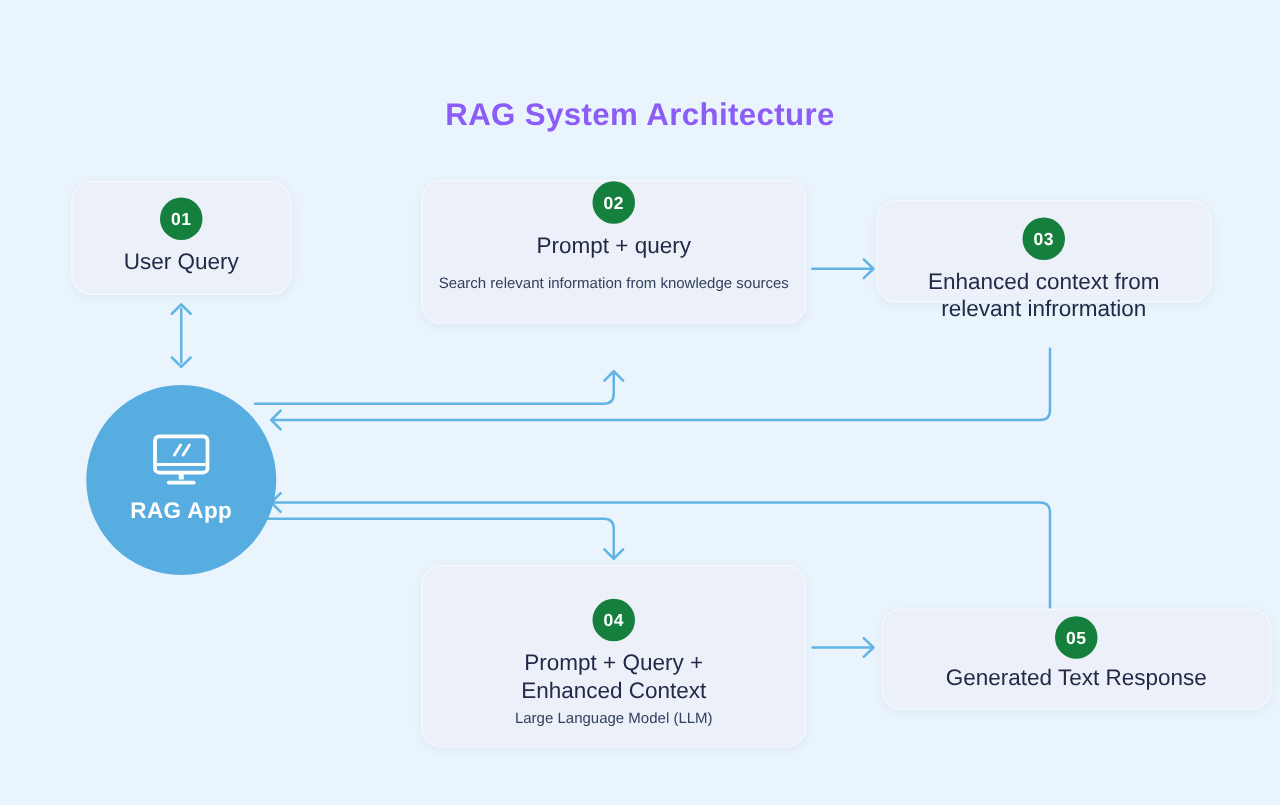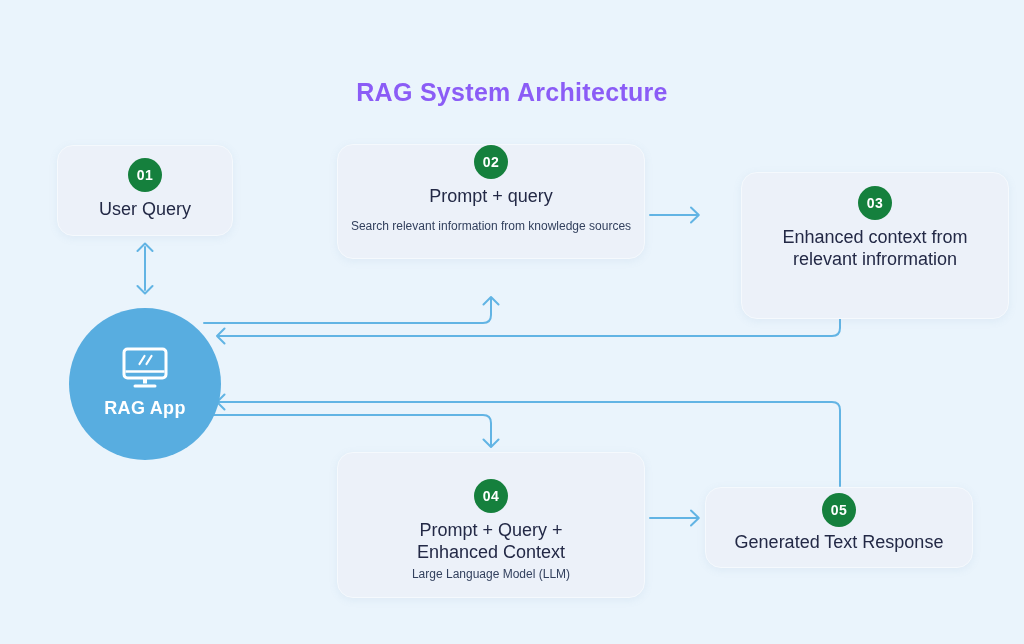--- a/index.html
+++ b/index.html
@@ -72,23 +72,23 @@
     color: #232946;
   }
   .node-sub {
     font-size: 12px;
     font-weight: 400;
     line-height: 22px;
     color: #33415e;
   }
   .box-1 { left: 57px;  top: 145px; width: 176px; height: 91px;  padding-top: 12px; }
   .box-2 { left: 337px; top: 144px; width: 308px; height: 115px; padding-top: 0; }
-  .box-3 { left: 741px; top: 160px; width: 268px; height: 147px; padding-top: 13px; margin-top: 12px; }
+  .box-3 { left: 701px; top: 160px; width: 268px; height: 82px; padding-top: 13px; }
   .box-4 { left: 337px; top: 452px; width: 308px; height: 146px; padding-top: 26px; }
-  .box-5 { left: 705px; top: 487px; width: 268px; height: 81px;  padding-top: 5px; }
+  .box-5 { left: 705px; top: 487px; width: 312px; height: 81px;  padding-top: 5px; }
   .box-2 .node-sub { margin-top: 8px; }
   .box-3 .node-title { max-width: 250px; }
   .box-4 .node-title { max-width: 195px; }
   .box-4 .node-sub { }
   .box-5 .node-title { margin-top: 4px; }
   .app-circle {
     position: absolute;
     left: 69px;
     top: 308px;
     width: 152px;

